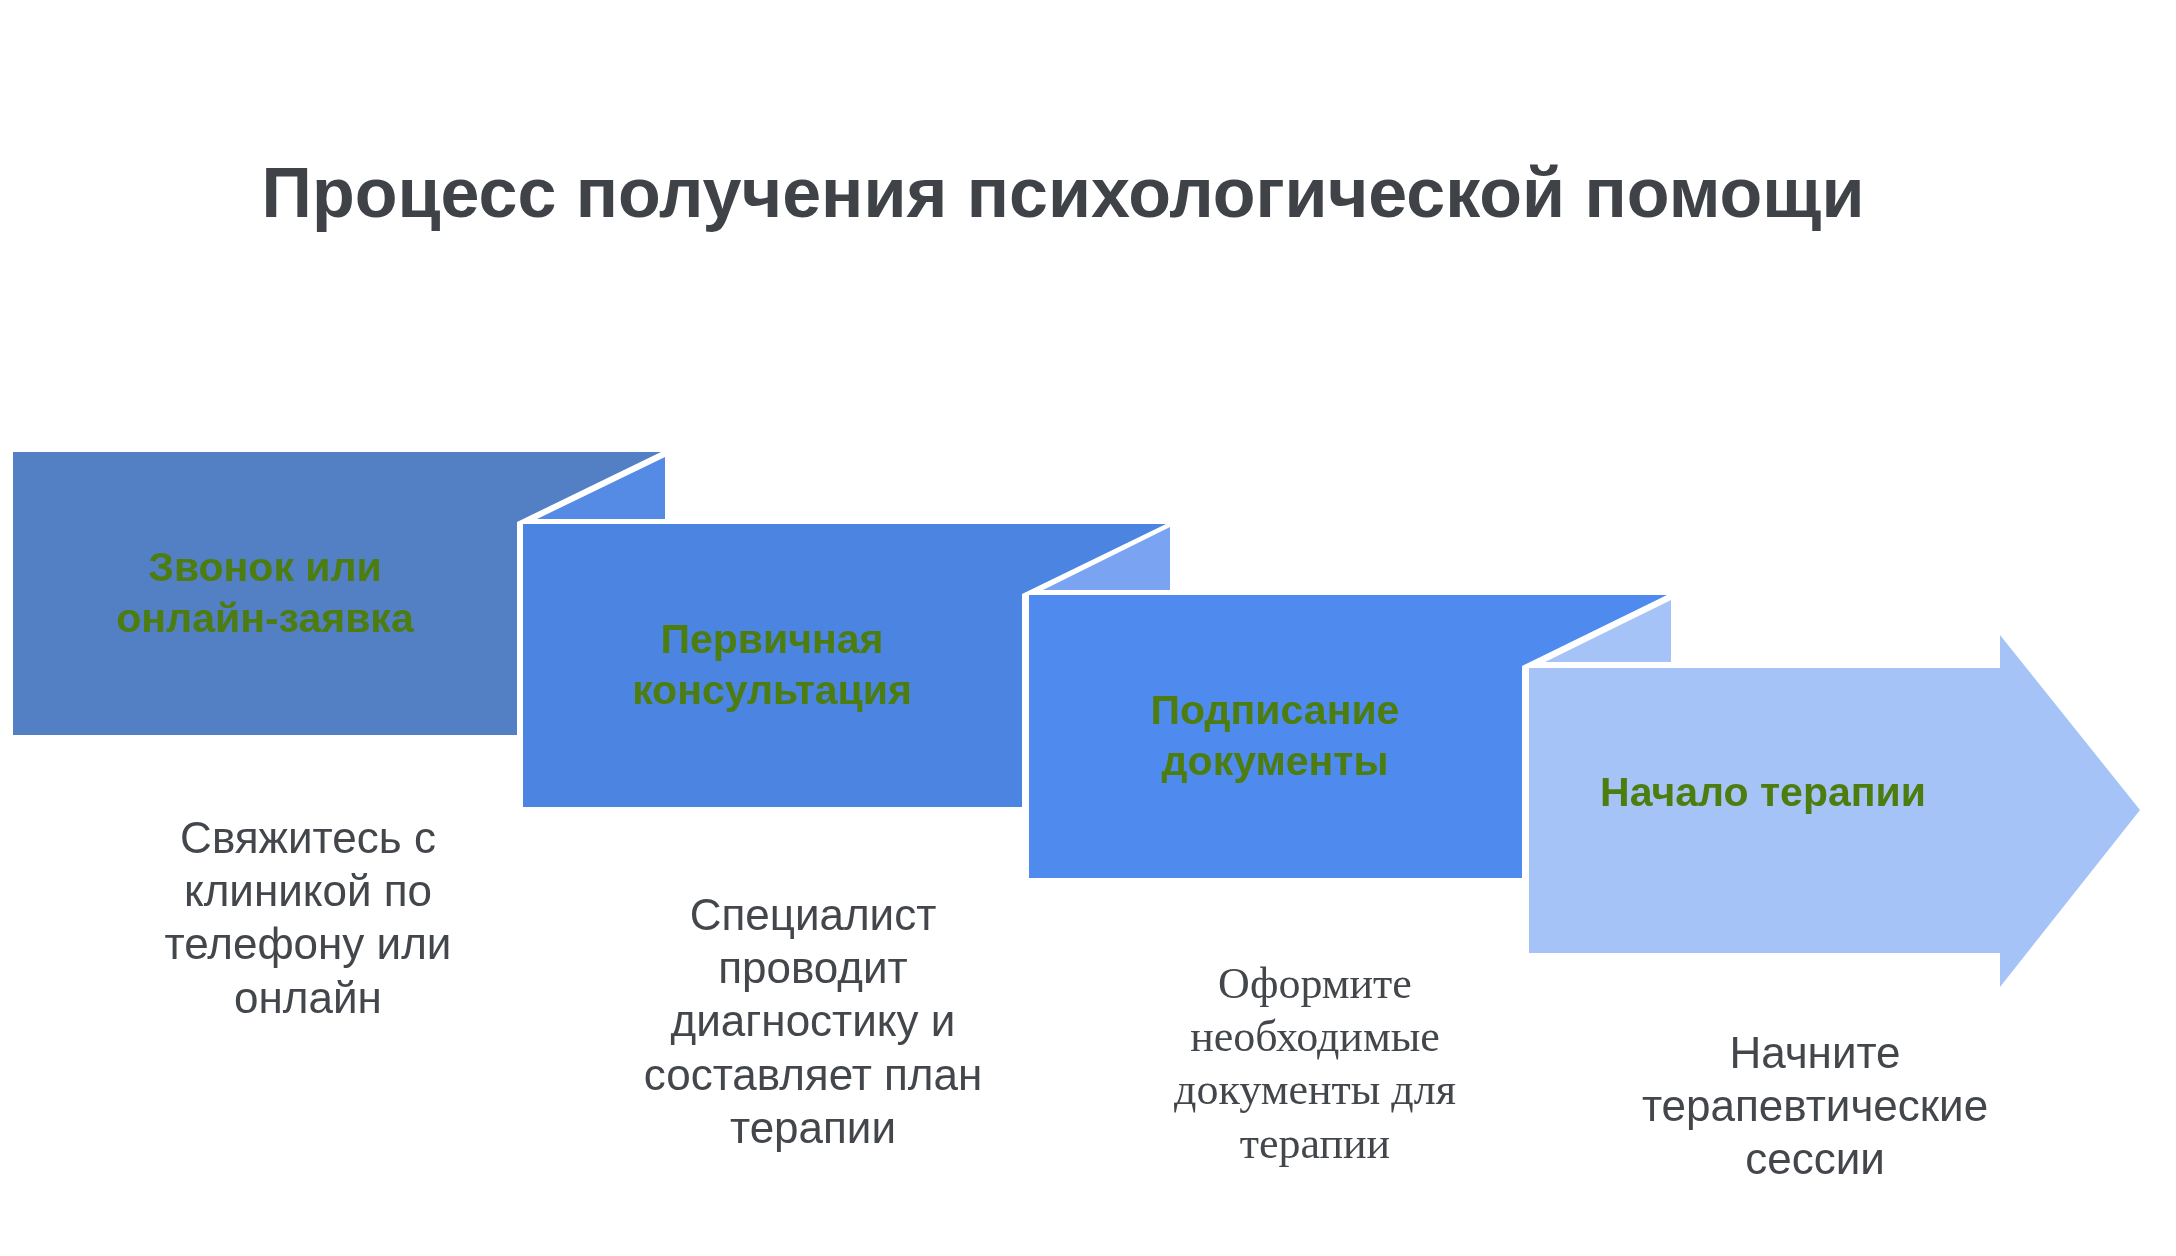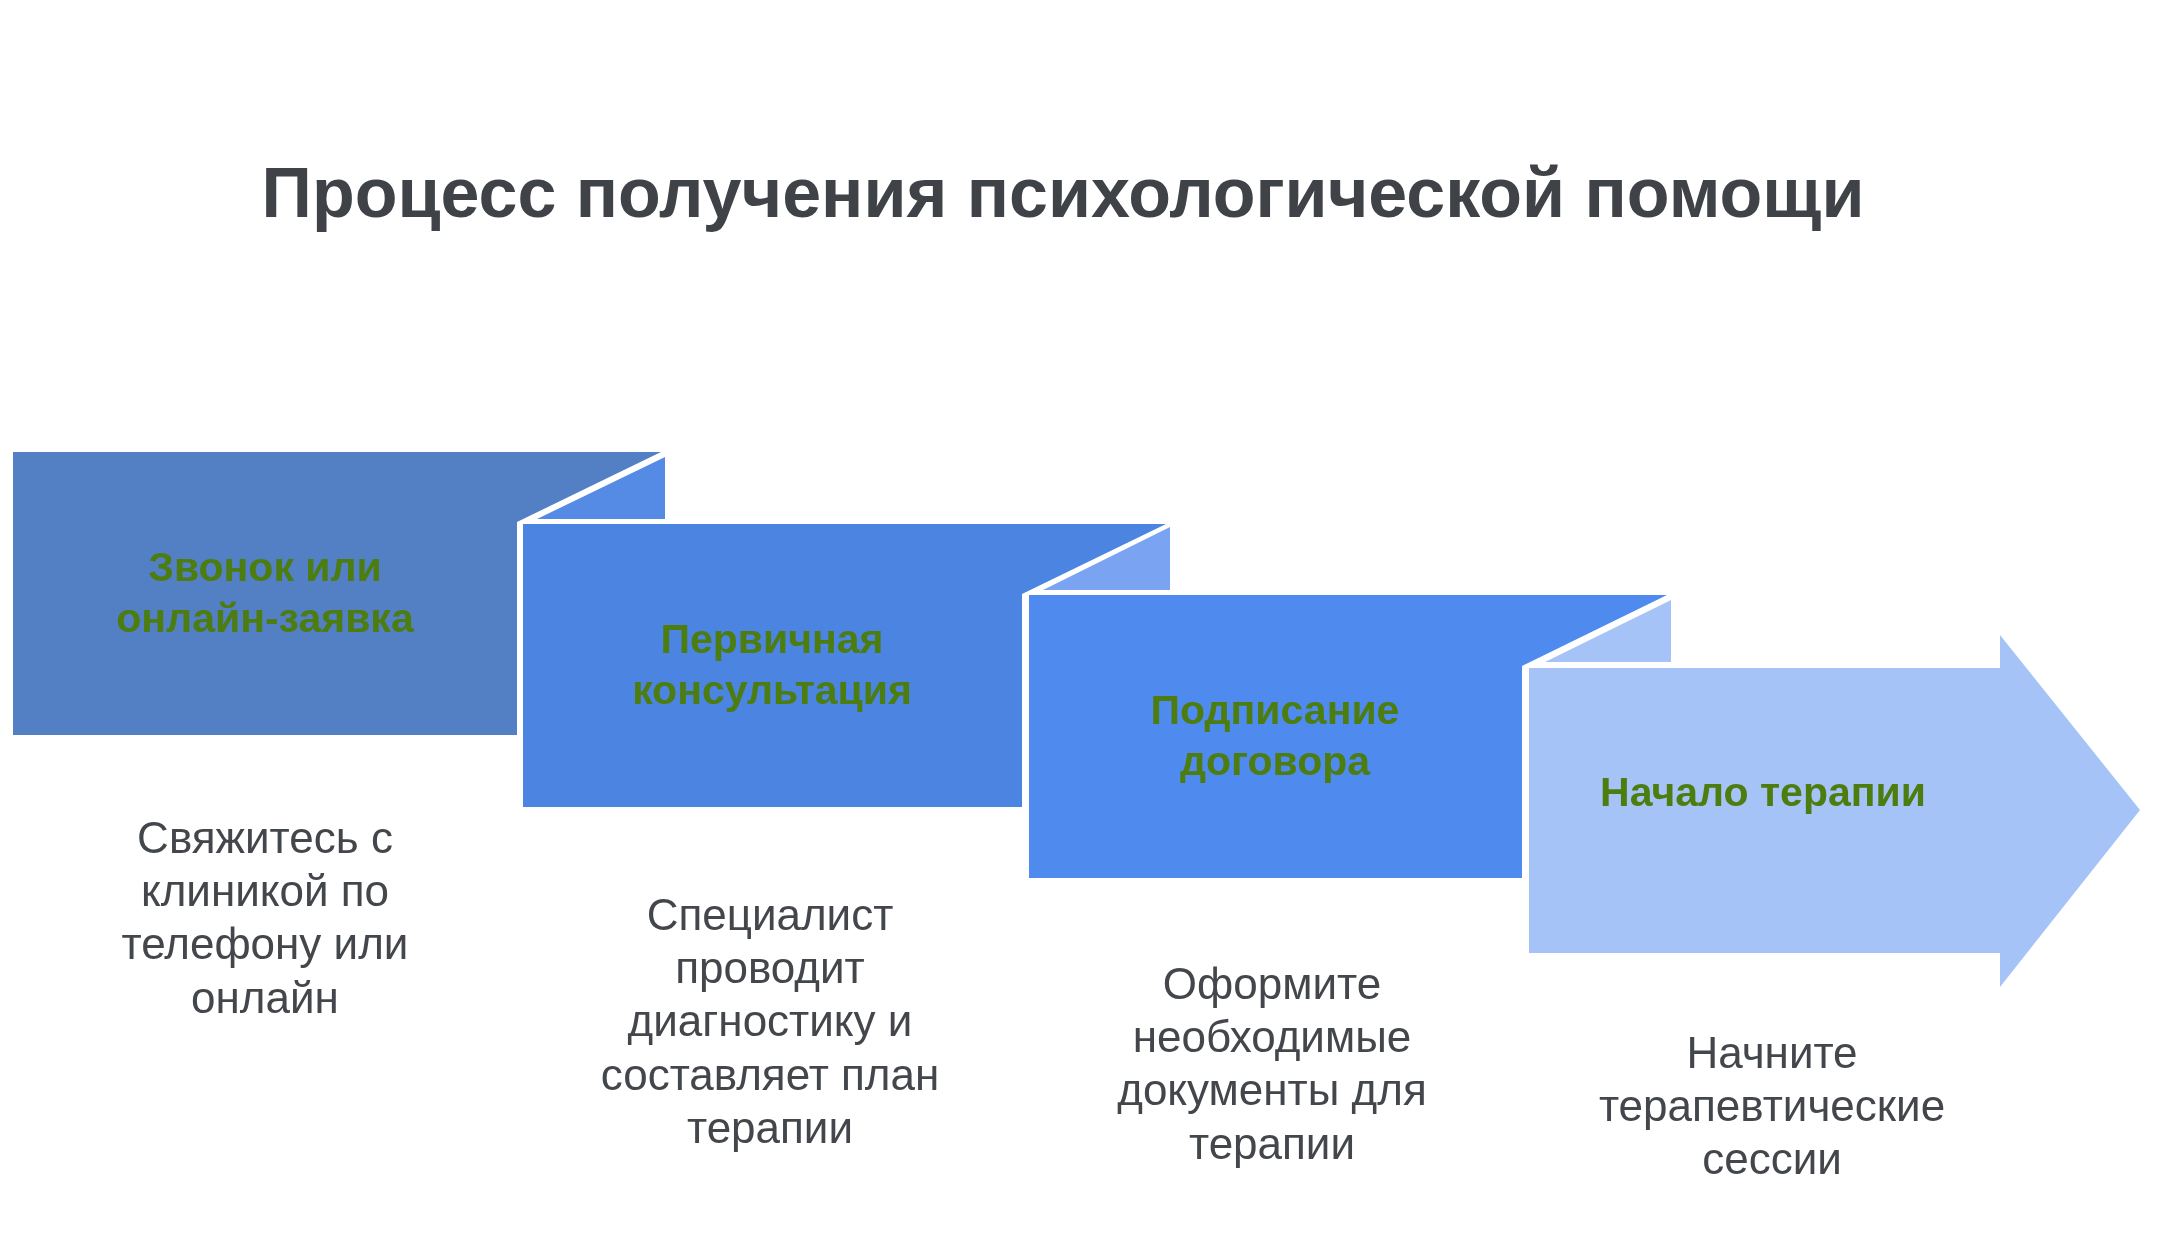--- a/index.html
+++ b/index.html
@@ -42,28 +42,29 @@
     color: #4d7c0f;
     font: 700 41px/1.25 "Liberation Sans", sans-serif;
   }
   .step-desc {
     position: absolute;
     transform: translate(-50%, -50%);
     text-align: center;
     white-space: pre-line;
     color: #43474B;
     font: 400 44px/1.21 "Liberation Sans", sans-serif;
+    margin-left: 43px;
   }
   .label-1 { left: 265px;  top: 593px; }
   .label-2 { left: 772px;  top: 665px; }
   .label-3 { left: 1275px; top: 736px; }
   .label-4 { left: 1763px; top: 793px; }
   .desc-1  { left: 265px;  top: 917px; }
   .desc-2  { left: 770px;  top: 1021px; }
-  .desc-3  { left: 1272px; top: 1063px; }
+  .desc-3  { left: 1272px; top: 1063px; font-family: Liberation Serif, serif; }
   .desc-4  { left: 1772px; top: 1106px; }
 </style>
 </head>
 <body>
 
 <div class="canvas">
 
   <h1 class="title">Процесс получения психологической помощи</h1>
 
   <svg class="shapes" viewBox="0 0 2176 1256" xmlns="http://www.w3.org/2000/svg">
@@ -83,21 +84,21 @@
     <polygon points="1529,668 2000,668 2000,635 2140,810 2000,987 2000,953 1529,953" fill="#A6C3F7"></polygon>
   </svg>
 
   <div class="step-label label-1">Звонок или
 онлайн-заявка</div>
 
   <div class="step-label label-2">Первичная
 консультация</div>
 
   <div class="step-label label-3">Подписание
-договора</div>
+документы</div>
 
   <div class="step-label label-4">Начало терапии</div>
 
   <div class="step-desc desc-1">Свяжитесь с
 клиникой по
 телефону или
 онлайн</div>
 
   <div class="step-desc desc-2">Специалист
 проводит

